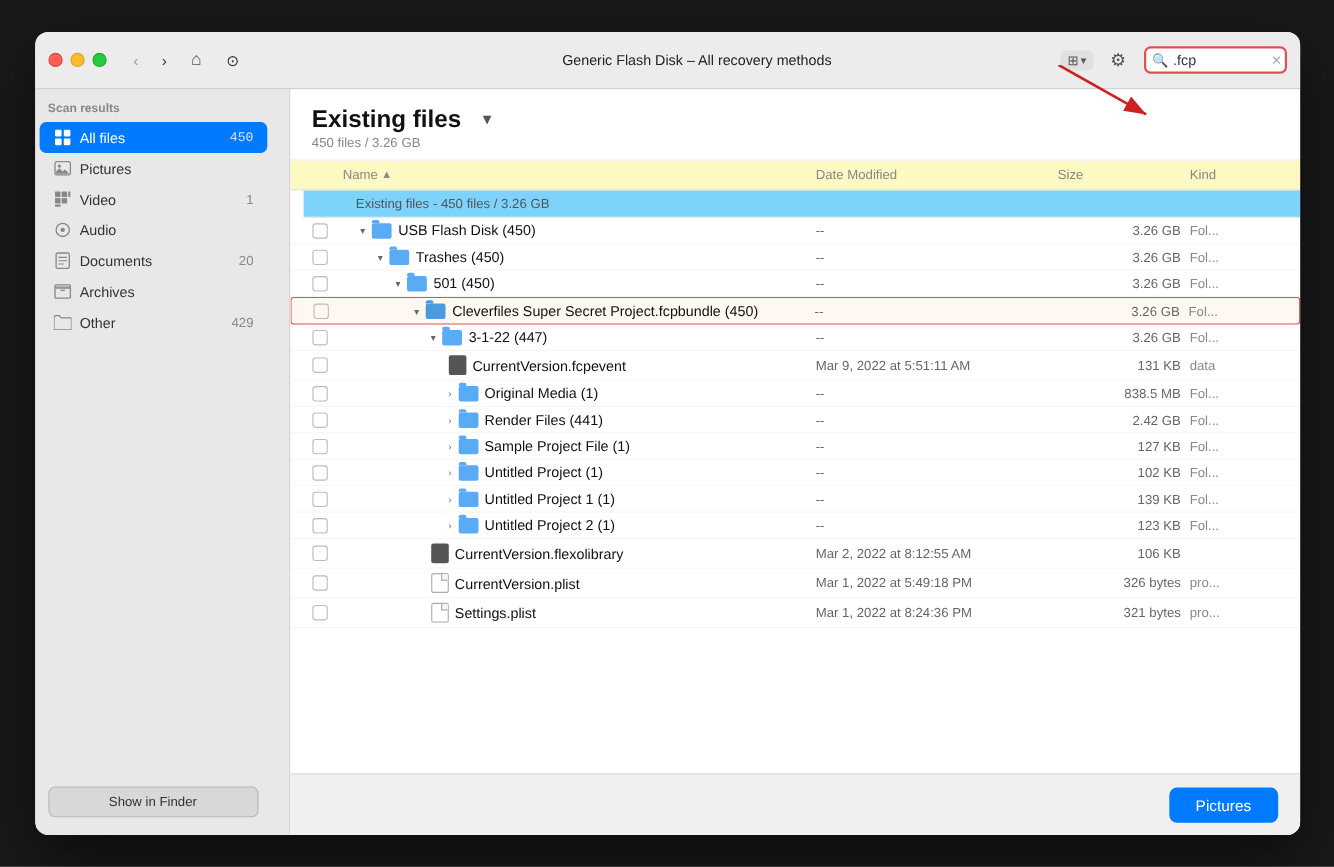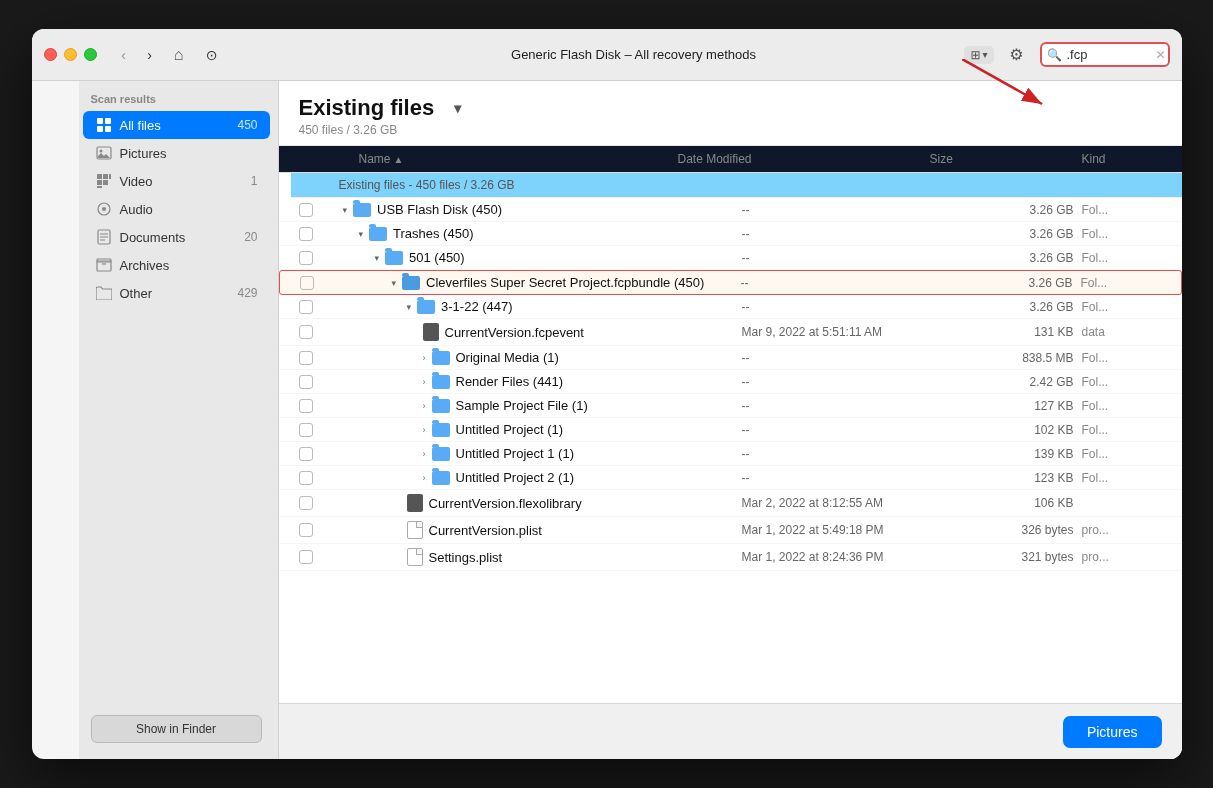--- a/index.html
+++ b/index.html
@@ -129,28 +129,27 @@
     .search-clear { color: #aaa; font-size: 12px; cursor: pointer; }
 
     
     .main-area {
       display: flex;
       flex: 1;
       overflow: hidden;
     }
     
     .sidebar {
-      width: 200px;
+      width: 232px;
       background: #e8e8e8;
       border-right: 1px solid #d0d0d0;
       display: flex;
       flex-direction: column;
-      padding: 12px 4px 12px 0;
-      flex-shrink: 0;
-      margin-left: 47px;
+      padding: 12px 16px 12px 0;
+      flex-shrink: 0;
     }
     .sidebar-section-label {
       font-size: 11px;
       color: #888;
       font-weight: 600;
       padding: 0 12px 6px 12px;
       text-transform: none;
     }
     .sidebar-item {
       display: flex;
@@ -160,21 +159,21 @@
       color: #333;
       cursor: pointer;
       gap: 7px;
       border-radius: 6px;
       margin: 0 4px;
     }
     .sidebar-item.active {
       background: #007aff;
       color: white;
     }
-    .sidebar-item.active .sidebar-count { color: rgba(255,255,255,0.8); }
+    .sidebar-item.active .sidebar-count { color: rgba(255,255,255,0.8); font-family: Liberation Mono, monospace; }
     .sidebar-icon {
       width: 18px;
       height: 18px;
       display: flex;
       align-items: center;
       justify-content: center;
       font-size: 14px;
       flex-shrink: 0;
     }
     .sidebar-label { flex: 1; font-size: 13px; }
@@ -226,26 +225,25 @@
     
     .table-container {
       flex: 1;
       overflow-y: auto;
       padding: 0;
     }
     .table-header {
       display: grid;
       grid-template-columns: 28px 1fr 220px 120px 80px;
       border-bottom: 1px solid #e0e0e0;
-      background: #0f172a;
+      background: #fef9c3;
       padding: 6px 20px;
       position: sticky;
       top: 0;
       z-index: 10;
-      gap: 32px;
     }
     .th {
       font-size: 12px;
       color: #888;
       font-weight: 500;
     }
     .th.sortable { cursor: pointer; display: flex; align-items: center; gap: 3px; }
     .th-arrow { color: #888; font-size: 10px; }
 
     .table-body { padding: 0 0 20px 0; }

